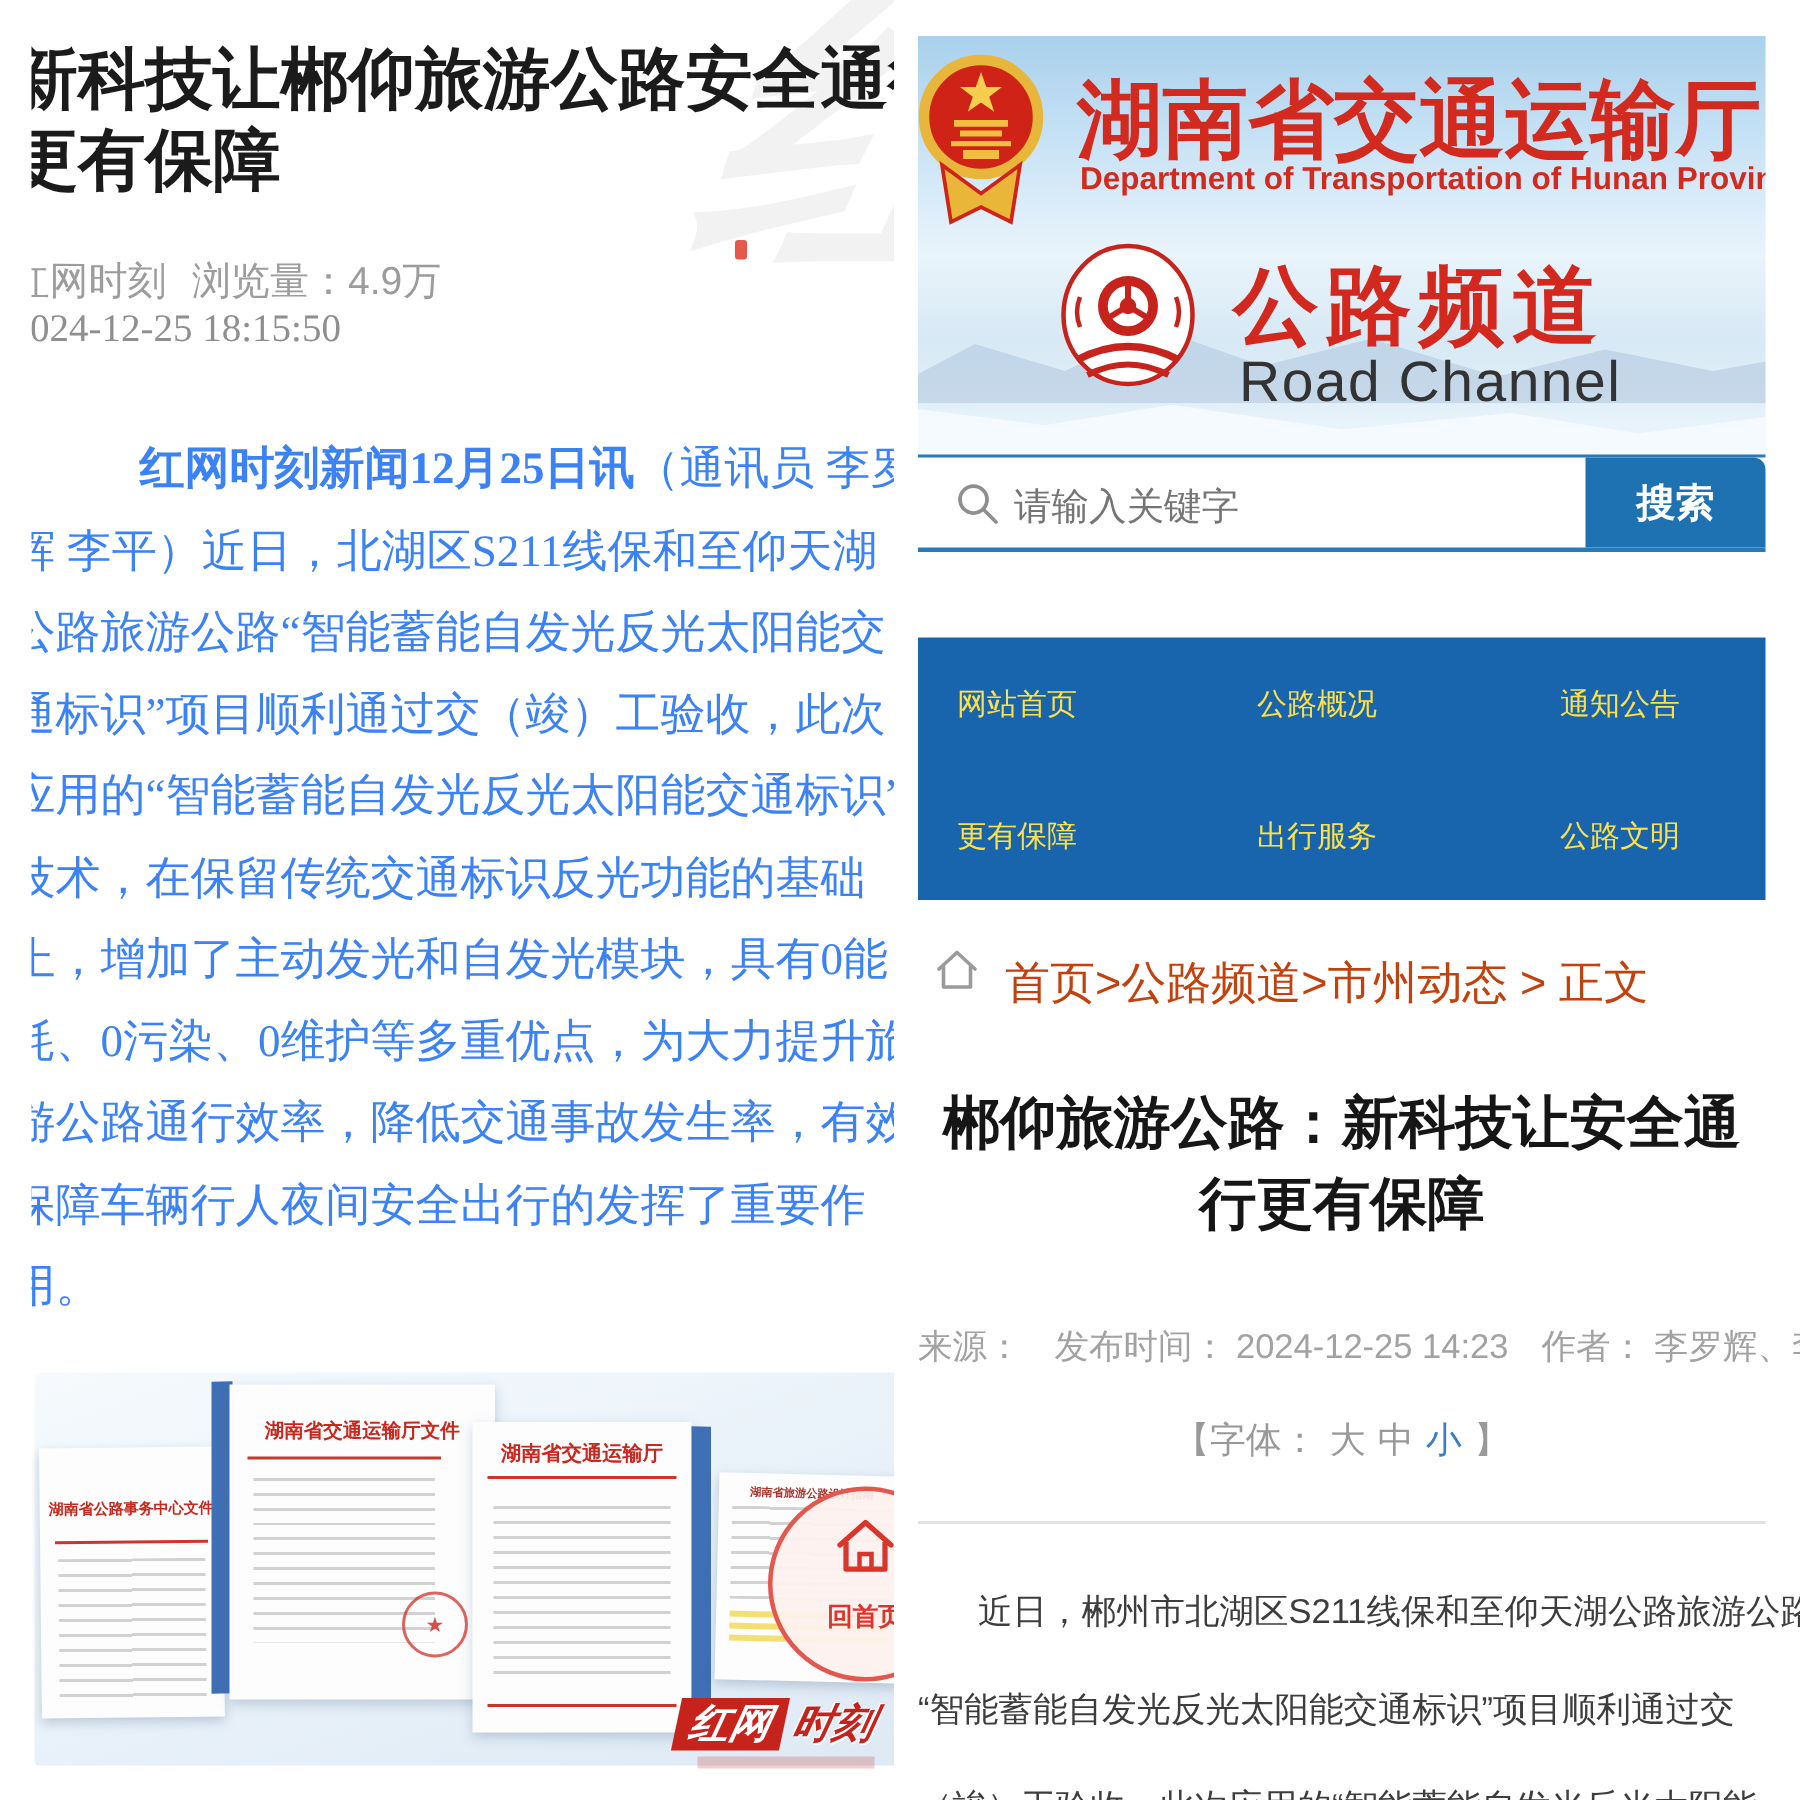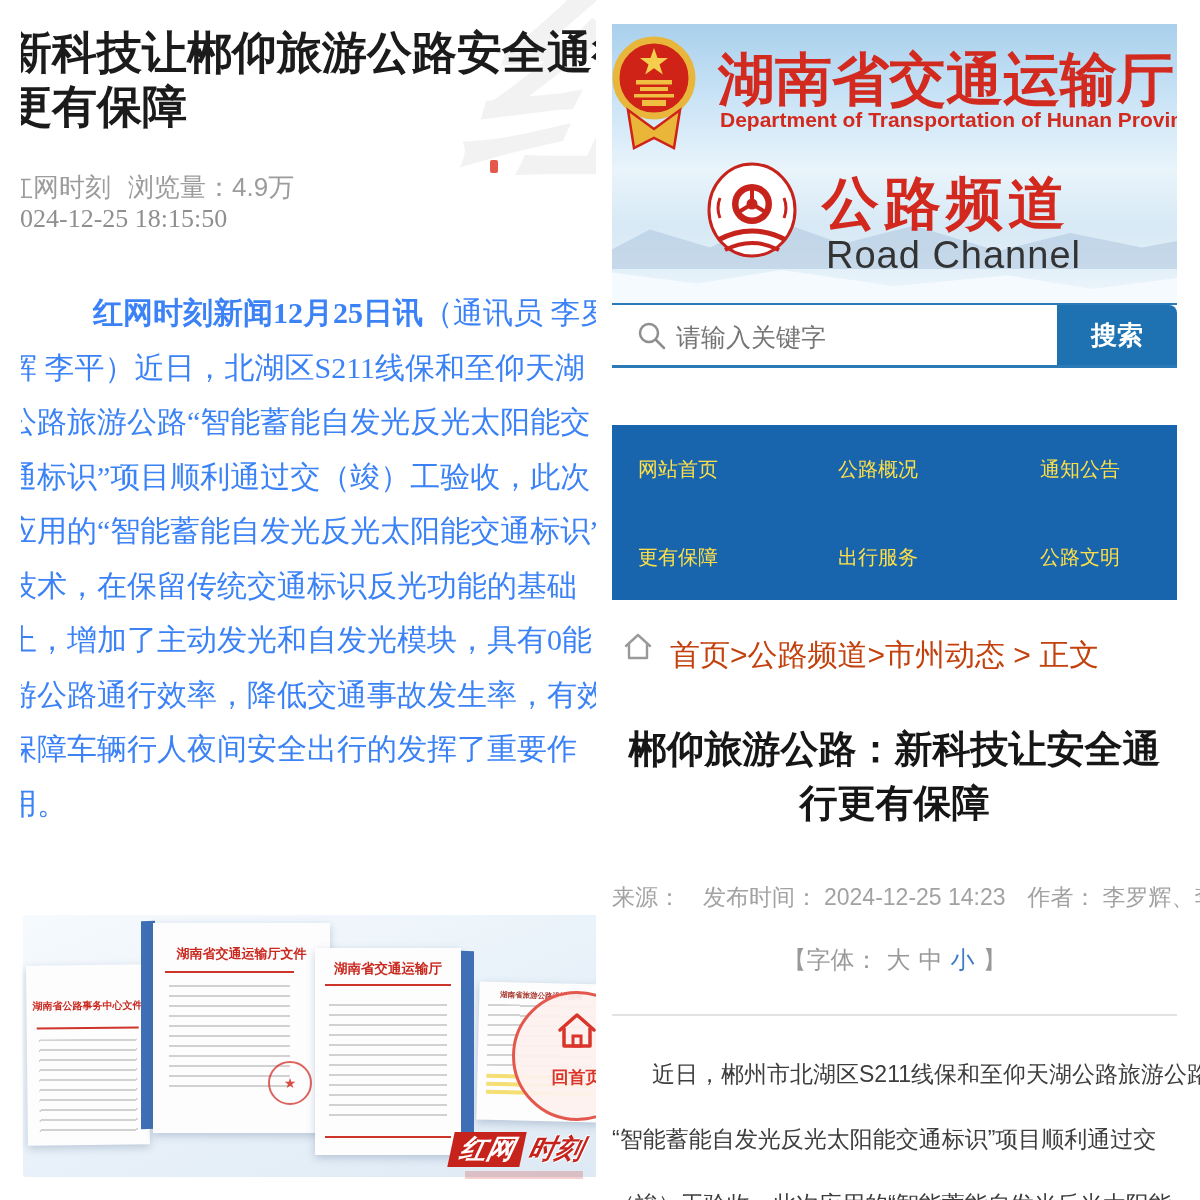--- a/index.html
+++ b/index.html
@@ -153,20 +153,21 @@
         <div class="lp-date">2024-12-25 18:15:50</div>
 
         <div class="lp-body">
           <div class="bl first"><b>红网时刻新闻12月25日讯</b><span>（通讯员 李罗</span></div>
           <div class="bl">辉 李平）近日，北湖区S211线保和至仰天湖</div>
           <div class="bl">公路旅游公路“智能蓄能自发光反光太阳能交</div>
           <div class="bl">通标识”项目顺利通过交（竣）工验收，此次</div>
           <div class="bl">应用的“智能蓄能自发光反光太阳能交通标识”</div>
           <div class="bl">技术，在保留传统交通标识反光功能的基础</div>
           <div class="bl">上，增加了主动发光和自发光模块，具有0能</div>
+          <div class="bl">耗、0污染、0维护等多重优点，为大力提升旅</div>
           <div class="bl">游公路通行效率，降低交通事故发生率，有效</div>
           <div class="bl">保障车辆行人夜间安全出行的发挥了重要作</div>
           <div class="bl">用。</div>
         </div>
 
         <div class="lp-photo">
           <div class="doc doc1">
             <div class="doc-title">湖南省公路事务中心文件</div>
             <div class="red-rule"></div>
             <div class="bars"></div>

